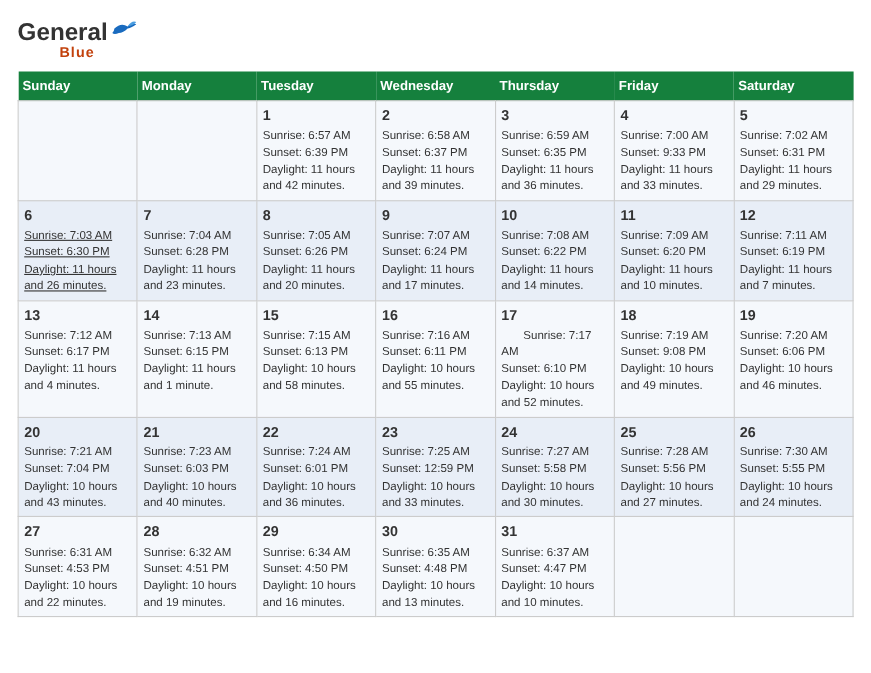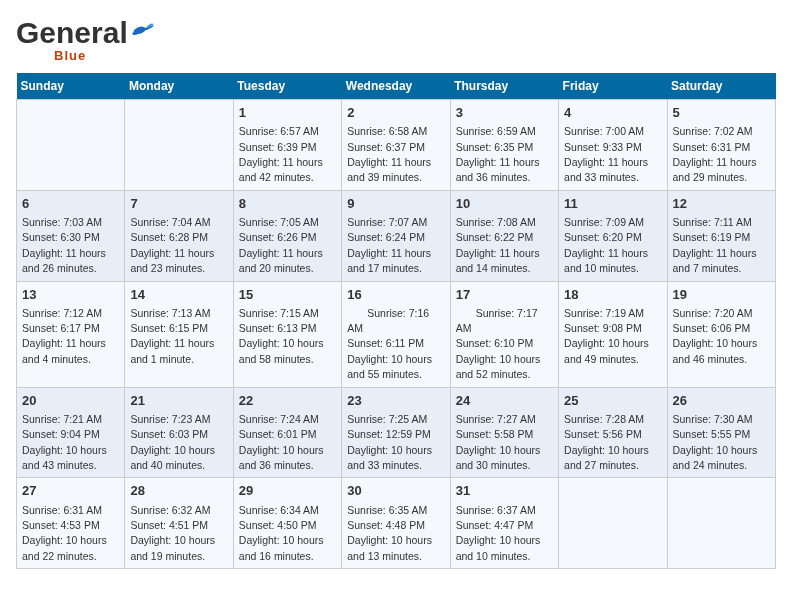--- a/index.html
+++ b/index.html
@@ -41,21 +41,21 @@
       font-size: 16px;
       font-weight: normal;
       color: #555;
     }
     table {
       width: 100%;
       border-collapse: collapse;
       font-size: 11px;
     }
     thead tr th {
-      background-color: #0369a1;
+      background-color: #15803d;
       color: #fff;
       padding: 6px 4px;
       text-align: left;
       font-size: 12px;
       font-weight: bold;
     }
     tbody tr td {
       vertical-align: top;
       padding: 4px 5px;
       border: 1px solid #ccc;
@@ -80,21 +80,21 @@
       font-size: 10.5px;
       color: #333;
     }
   </style>
 </head>
 <body>
 
 <div class="header">
   <div class="logo">
     <div style="display:flex; align-items:center; gap:2px;">
-      <span style="font-size:30px; font-weight:bold; color:#333;text-align:center;">
+      <span style="font-size:22px; font-weight:bold; color:#333;text-align:center;">
         General
       </span>
       <svg width="22" height="18" viewBox="0 0 22 18" style="margin-left:2px; margin-bottom:4px;">
         <path d="M2,8 Q8,2 14,6 Q18,2 22,4 Q16,8 14,8 Q10,12 6,12 Q2,14 0,12 Q2,10 2,8Z" fill="#1a6bbf"></path>
         <path d="M14,6 Q18,0 22,2 Q18,6 14,6Z" fill="#4a9de0"></path>
       </svg>
     </div>
     <div class="logo-line2">Blue</div>
   </div>
   <div class="title-block">
@@ -129,21 +129,21 @@
 Sunset: 6:35 PM
 Daylight: 11 hours and 36 minutes.</span></td>
         <td><span class="day-num">4</span><span class="day-info" style="white-space: pre-line;">Sunrise: 7:00 AM
 Sunset: 9:33 PM
 Daylight: 11 hours and 33 minutes.</span></td>
         <td><span class="day-num">5</span><span class="day-info" style="white-space: pre-line;">Sunrise: 7:02 AM
 Sunset: 6:31 PM
 Daylight: 11 hours and 29 minutes.</span></td>
       </tr>
       <tr>
-        <td><span class="day-num">6</span><span class="day-info" style="white-space: pre-line;">Sunrise: 7:03 AM
+        <td><span class="day-num">6</span><span class="day-info" style="white-space: pre-line; text-decoration: underline;">Sunrise: 7:03 AM
 Sunset: 6:30 PM
 Daylight: 11 hours and 26 minutes.</span></td>
         <td><span class="day-num">7</span><span class="day-info" style="white-space: pre-line;">Sunrise: 7:04 AM
 Sunset: 6:28 PM
 Daylight: 11 hours and 23 minutes.</span></td>
         <td><span class="day-num">8</span><span class="day-info" style="white-space: pre-line;">Sunrise: 7:05 AM
 Sunset: 6:26 PM
 Daylight: 11 hours and 20 minutes.</span></td>
         <td><span class="day-num">9</span><span class="day-info" style="white-space: pre-line;">Sunrise: 7:07 AM
 Sunset: 6:24 PM
@@ -161,36 +161,36 @@
       <tr>
         <td><span class="day-num">13</span><span class="day-info" style="white-space: pre-line;">Sunrise: 7:12 AM
 Sunset: 6:17 PM
 Daylight: 11 hours and 4 minutes.</span></td>
         <td><span class="day-num">14</span><span class="day-info" style="white-space: pre-line;">Sunrise: 7:13 AM
 Sunset: 6:15 PM
 Daylight: 11 hours and 1 minute.</span></td>
         <td><span class="day-num">15</span><span class="day-info" style="white-space: pre-line;">Sunrise: 7:15 AM
 Sunset: 6:13 PM
 Daylight: 10 hours and 58 minutes.</span></td>
-        <td><span class="day-num">16</span><span class="day-info" style="white-space: pre-line; margin-left: 20px;">Sunrise: 7:16 AM
+        <td><span class="day-num">16</span><span class="day-info" style="white-space: pre-line;">Sunrise: 7:16 AM
 Sunset: 6:11 PM
 Daylight: 10 hours and 55 minutes.</span></td>
         <td><span class="day-num">17</span><span class="day-info" style="white-space: pre-line; margin-left: 20px;">Sunrise: 7:17 AM
 Sunset: 6:10 PM
 Daylight: 10 hours and 52 minutes.</span></td>
         <td><span class="day-num">18</span><span class="day-info" style="white-space: pre-line;">Sunrise: 7:19 AM
 Sunset: 9:08 PM
 Daylight: 10 hours and 49 minutes.</span></td>
         <td><span class="day-num">19</span><span class="day-info" style="white-space: pre-line;">Sunrise: 7:20 AM
 Sunset: 6:06 PM
 Daylight: 10 hours and 46 minutes.</span></td>
       </tr>
       <tr>
         <td><span class="day-num">20</span><span class="day-info" style="white-space: pre-line;">Sunrise: 7:21 AM
-Sunset: 9:04 PM
+Sunset: 7:04 PM
 Daylight: 10 hours and 43 minutes.</span></td>
         <td><span class="day-num">21</span><span class="day-info" style="white-space: pre-line;">Sunrise: 7:23 AM
 Sunset: 6:03 PM
 Daylight: 10 hours and 40 minutes.</span></td>
         <td><span class="day-num">22</span><span class="day-info" style="white-space: pre-line;">Sunrise: 7:24 AM
 Sunset: 6:01 PM
 Daylight: 10 hours and 36 minutes.</span></td>
         <td><span class="day-num">23</span><span class="day-info" style="white-space: pre-line;">Sunrise: 7:25 AM
 Sunset: 12:59 PM
 Daylight: 10 hours and 33 minutes.</span></td>

